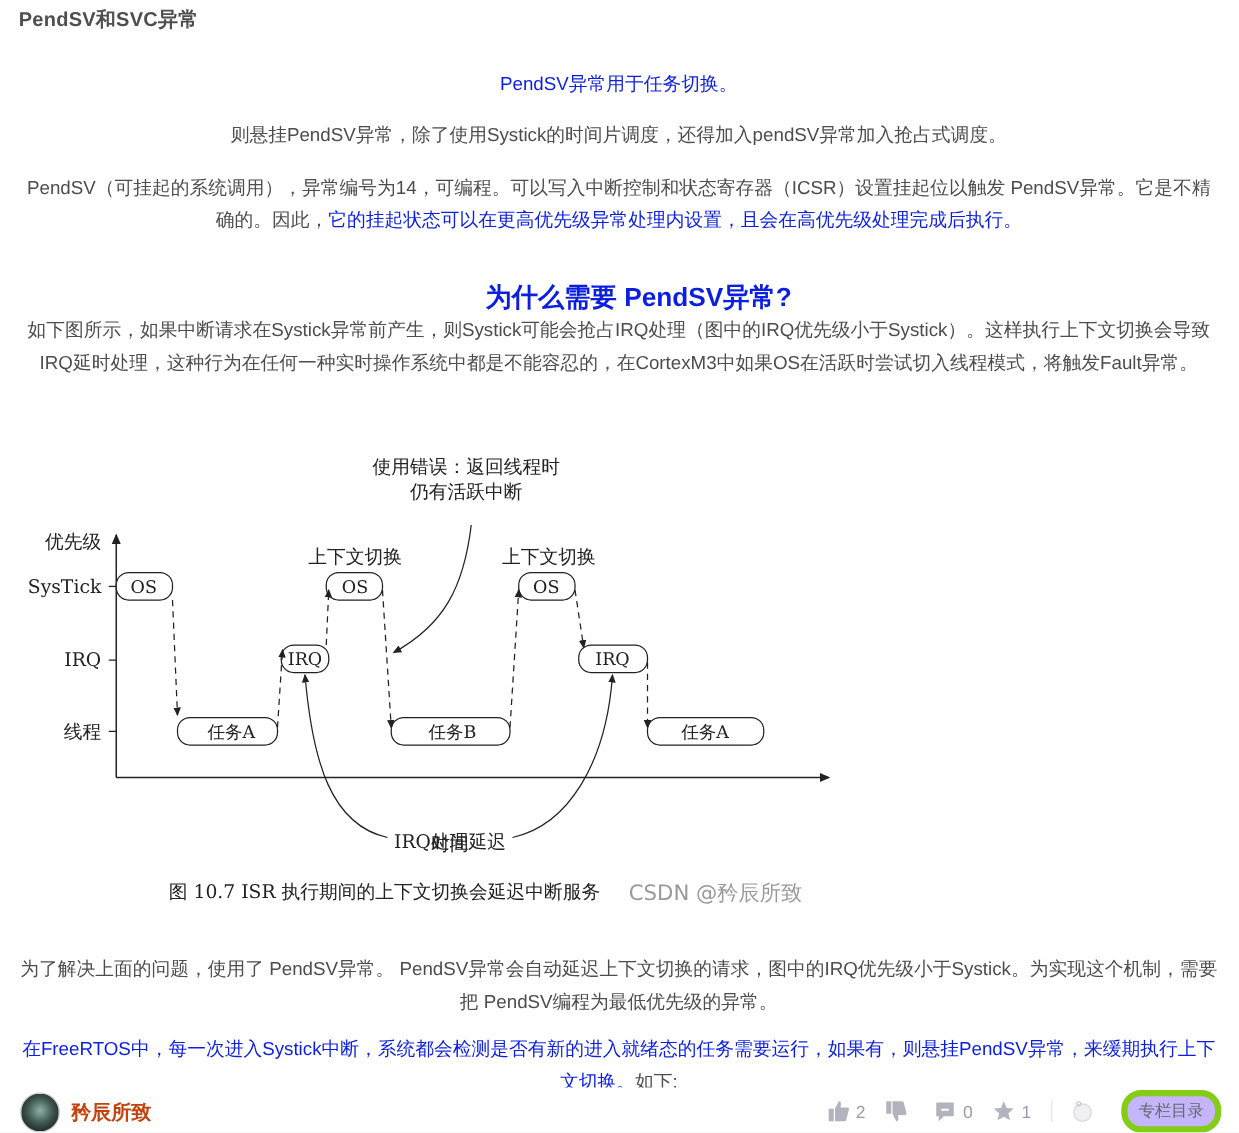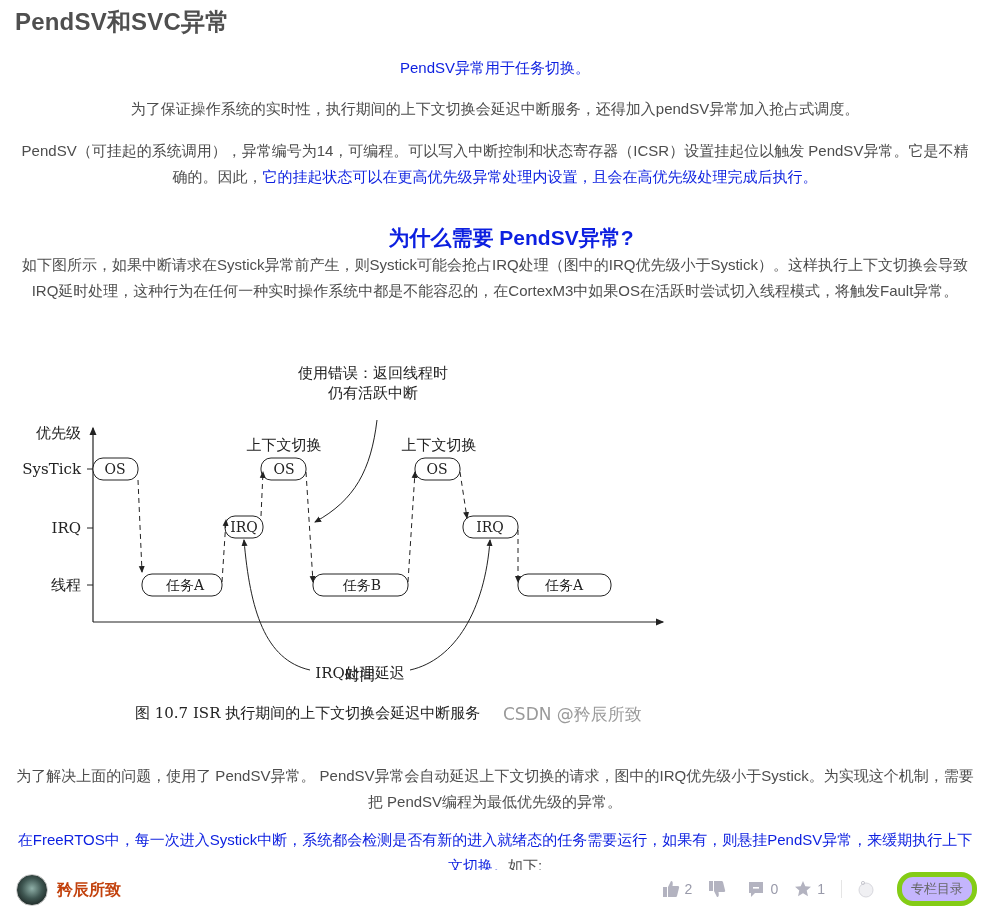--- a/index.html
+++ b/index.html
@@ -1,19 +1,19 @@
 <!DOCTYPE html>
 <html><head>
 <meta charset="utf-8">
 <style>
   html, body { margin: 0; padding: 0; background: #ffffff; }
   body { width: 991px; height: 906px; position: relative; overflow: hidden;
          font-family: "Liberation Sans", "DejaVu Sans", sans-serif; color: #4d4d4d; }
   .article { position: absolute; left: 15px; top: 0; width: 960px; }
-  h1.title { margin: 0; position: absolute; top: 6px; left: 0; font-size: 24px; font-weight: bold; color: #4f4f4f; letter-spacing: 0.2px; }
+  h1.title { margin: 0; position: absolute; top: 6px; left: 0; font-size: 16px; font-weight: bold; color: #4f4f4f; letter-spacing: 0.2px; }
   p { margin: 0; font-size: 15px; line-height: 26px; }
   .blue { color: #0c1fe0; }
   .abs { position: absolute; left: 0; width: 960px; text-align: center; }
   h2.sub { margin: 16px; font-size: 21px; font-weight: bold; color: #0c1fe0; }
   .figure { position: absolute; left: 15px; top: 350px; width: 680px; height: 380px; }
   .figure svg text { font-family: "DejaVu Serif", "Liberation Serif", serif; fill: #222; }
   .watermark { font-family: "DejaVu Sans", sans-serif !important; fill: #9a9a9a !important; }
   .footer { position: absolute; left: 0; top: 870px; width: 991px; height: 36px; background: #fff; border-bottom: 1px solid #e6e6e6; }
   .author { position: absolute; left: 16px; top: 4px; display: flex; align-items: center; }
   .avatar { width: 30px; height: 30px; border-radius: 50%; background: radial-gradient(circle at 50% 45%, #8fb0a8 0%, #3f5752 45%, #1b2523 80%); border: 1px solid #ccc; }
@@ -25,21 +25,21 @@
   .toc-btn { border: 5px solid #84cc16; border-radius: 16px; padding: 3px 9px; font-size: 13px; color: #666; background: #c4b5fd; }
 </style>
 </head>
 <body>
 
 <div class="article">
   <h1 class="title">PendSV和SVC异常</h1>
 
   <p class="abs blue" style="top:55px;">PendSV异常用于任务切换。</p>
 
-  <p class="abs" style="top:96px;">为了保证操作系统的实时性，执行期间的上下文切换会延迟中断服务，还得加入pendSV异常加入抢占式调度。</p>
+  <p class="abs" style="top:96px;">则悬挂PendSV异常，除了使用Systick的时间片调度，还得加入pendSV异常加入抢占式调度。</p>
 
   <p class="abs" style="top:138px;"><span>PendSV（可挂起的系统调用），异常编号为14，可编程。可以写入中断控制和状态寄存器（ICSR）设置挂起位以触发 PendSV异常。它是不精确的。因此，</span><span class="blue">它的挂起状态可以在更高优先级异常处理内设置，且会在高优先级处理完成后执行。</span></p>
 
   <h2 class="sub abs" style="top:208px;">为什么需要 PendSV异常?</h2>
 
   <p class="abs" style="top:252px;">如下图所示，如果中断请求在Systick异常前产生，则Systick可能会抢占IRQ处理（图中的IRQ优先级小于Systick）。这样执行上下文切换会导致IRQ延时处理，这种行为在任何一种实时操作系统中都是不能容忍的，在CortexM3中如果OS在活跃时尝试切入线程模式，将触发Fault异常。</p>
 
   <p class="abs" style="top:763px;">为了解决上面的问题，使用了 PendSV异常。 PendSV异常会自动延迟上下文切换的请求，图中的IRQ优先级小于Systick。为实现这个机制，需要把 PendSV编程为最低优先级的异常。</p>
 
   <p class="abs" style="top:827px;"><span class="blue">在FreeRTOS中，每一次进入Systick中断，系统都会检测是否有新的进入就绪态的任务需要运行，如果有，则悬挂PendSV异常，来缓期执行上下文切换。</span><span>如下:</span></p>

